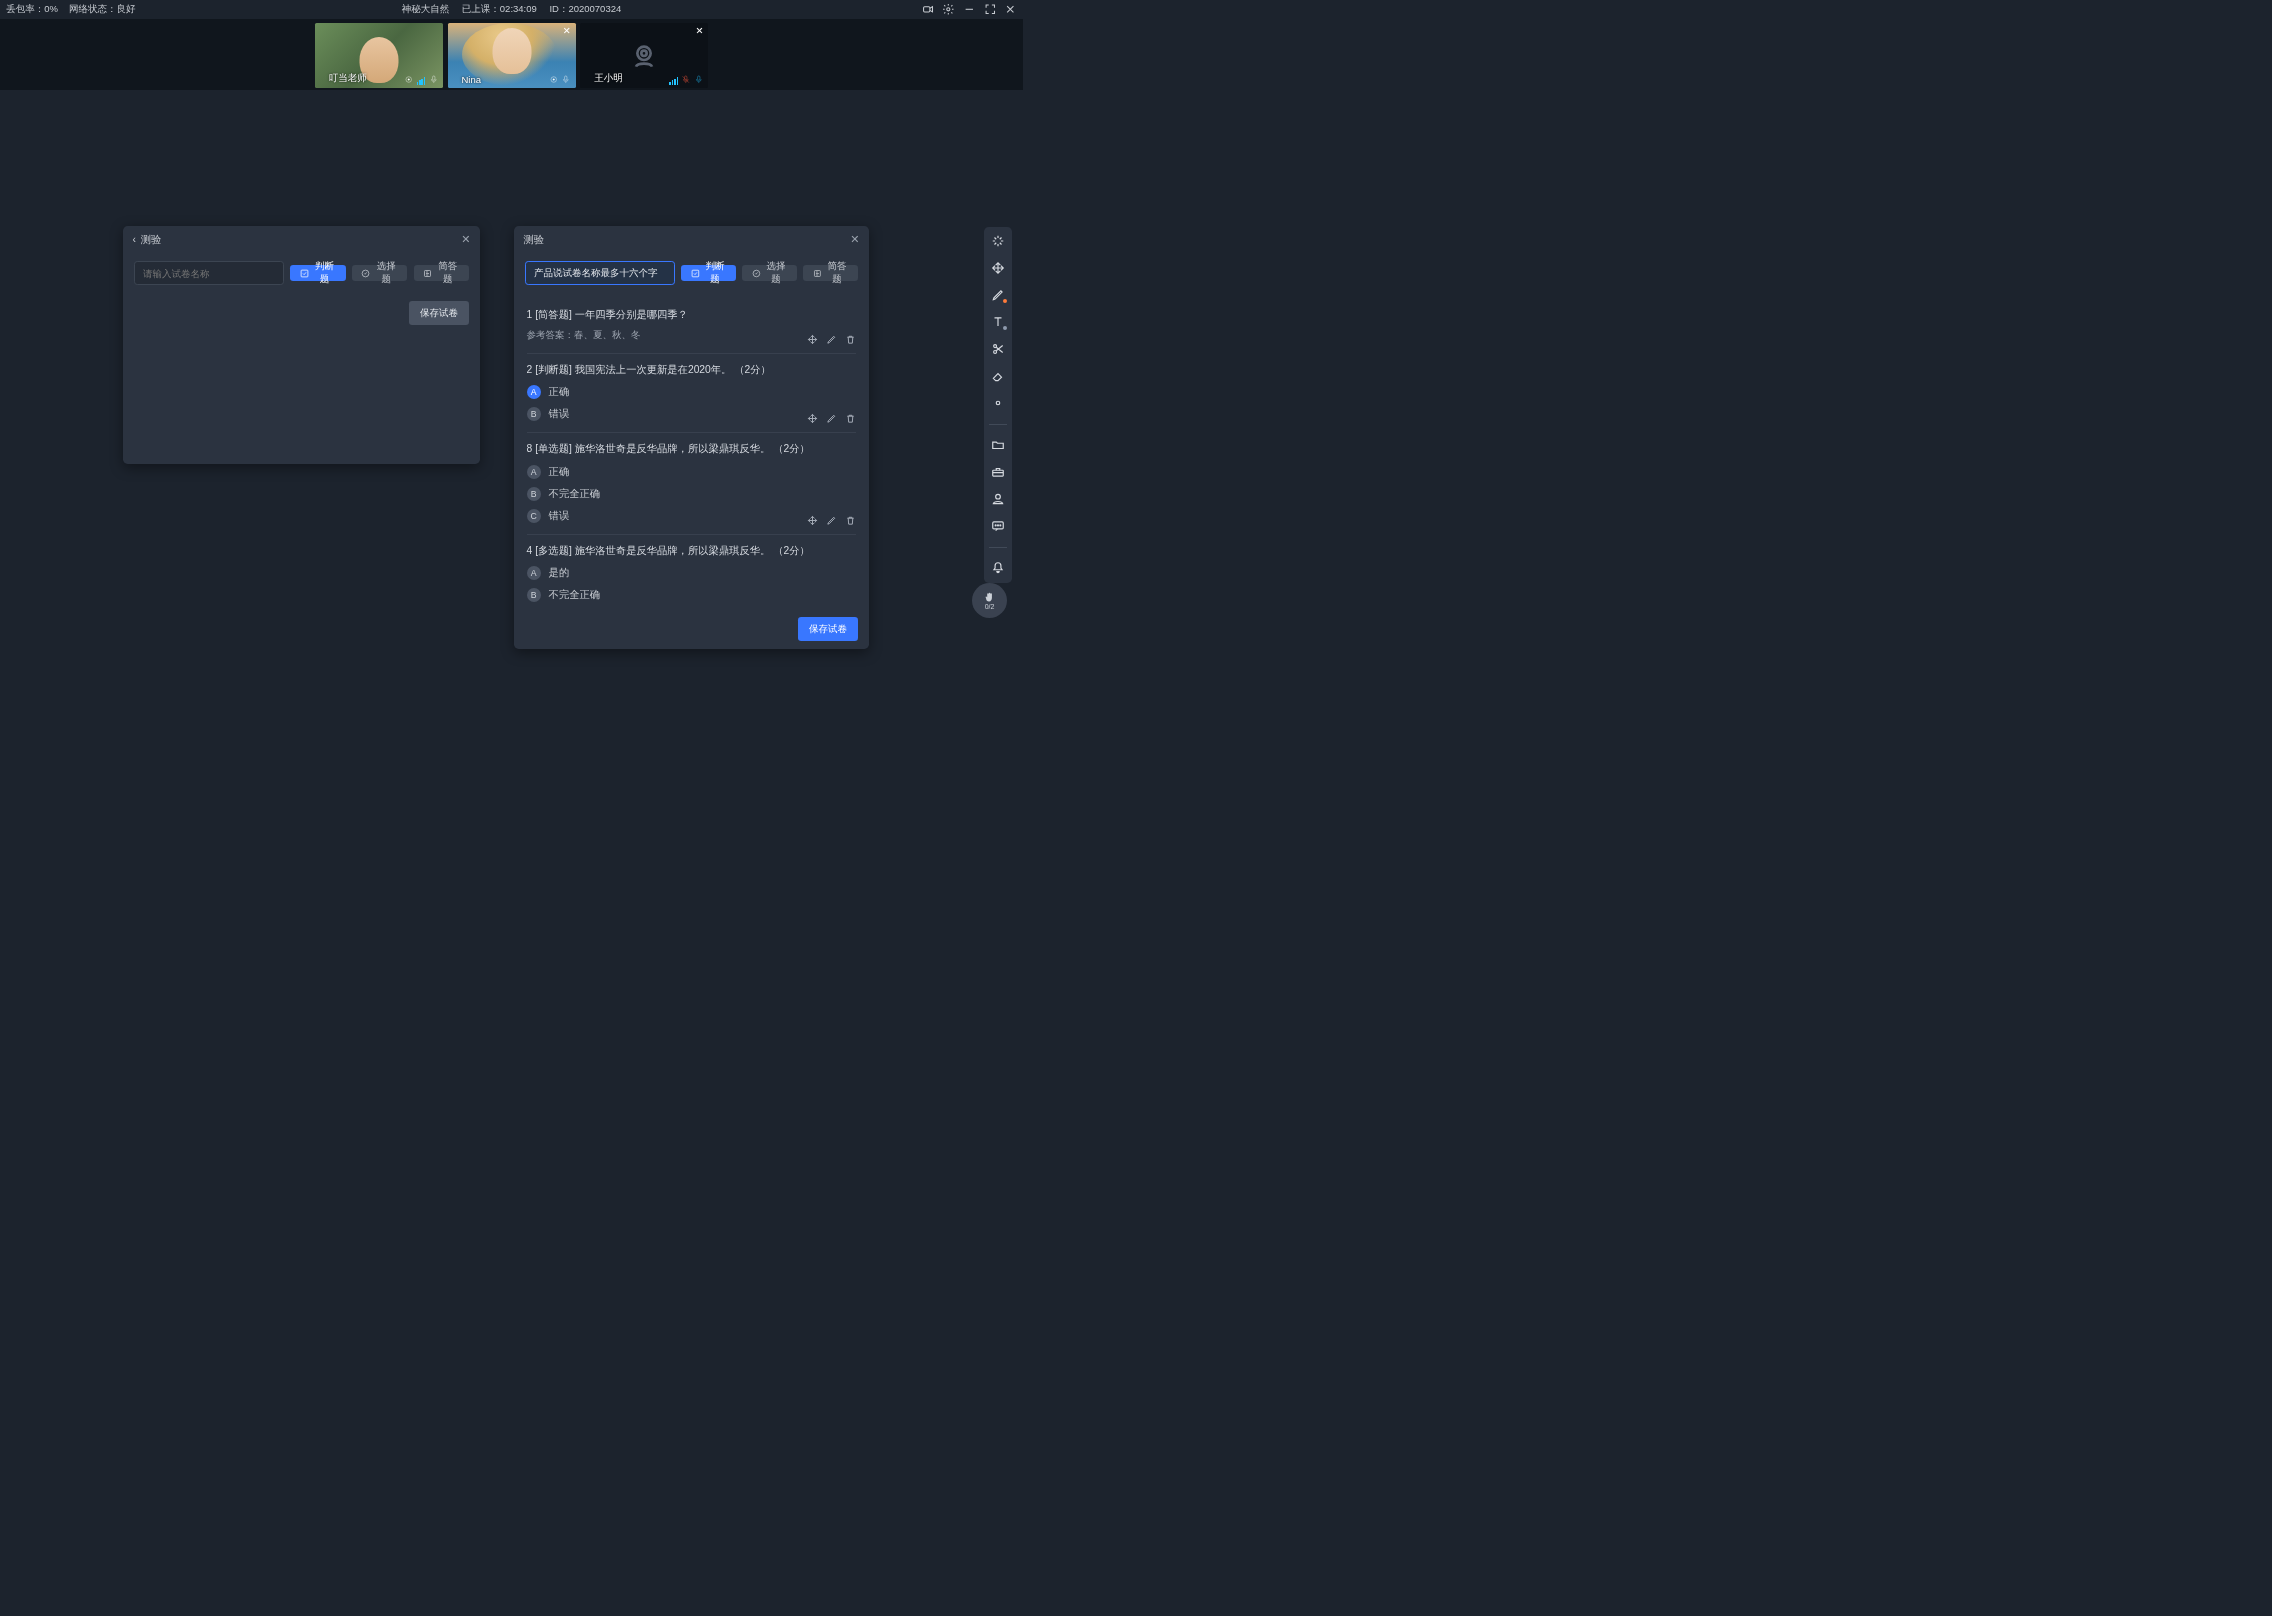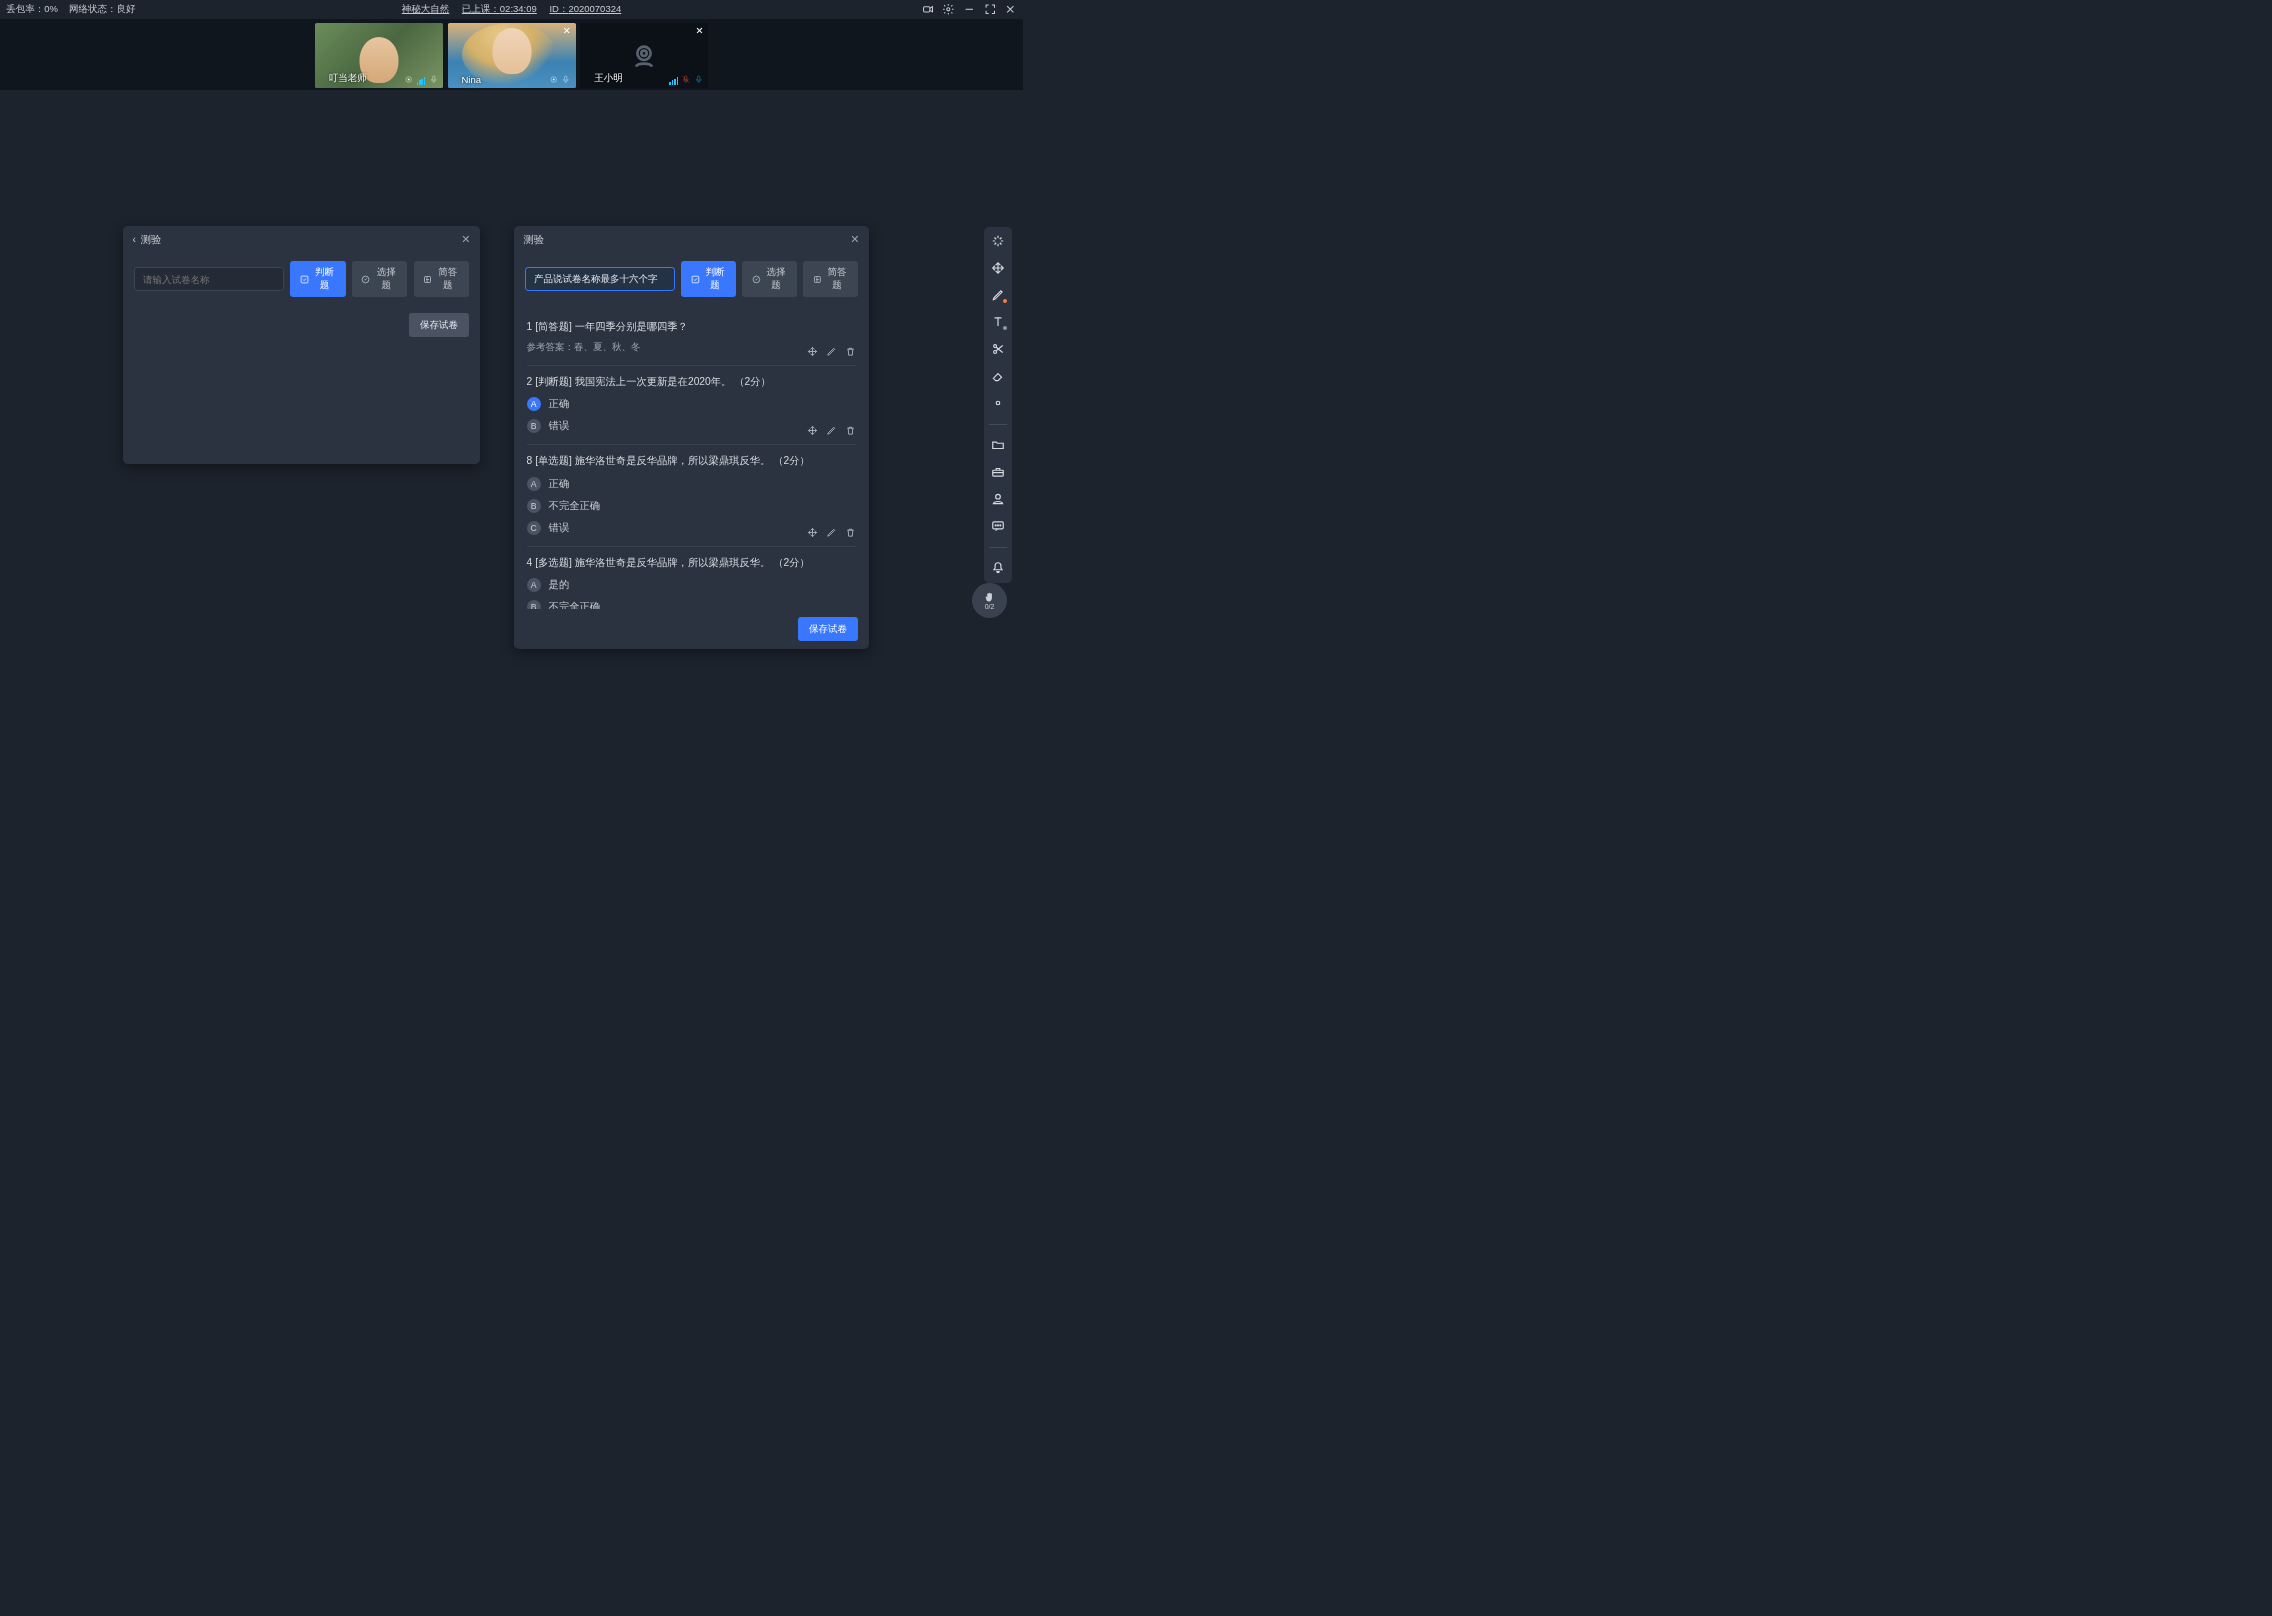--- a/index.html
+++ b/index.html
@@ -16,21 +16,21 @@
   height: 19px;
   background: #1c232d;
   display: flex;
   align-items: center;
   padding: 0 6.3px;
   font-size: 9.5px;
   color: #c7cbd1;
   position: relative;
 }
 .topbar-left { display: flex; gap: 11px; }
-.topbar-center { position: absolute; left: 50%; transform: translateX(-50%); display: flex; gap: 12.6px; text-decoration: underline; }
+.topbar-center { position: absolute; left: 50%; transform: translateX(-50%); display: flex; gap: 12.6px; }
 .topbar-right { margin-left: auto; display: flex; gap: 8px; align-items: center; }
 .topbar svg { width: 12.6px; height: 12.6px; stroke: #c7cbd1; fill: none; stroke-width: 2; cursor: pointer; }
 
 .video-strip {
   height: 71px;
   background: #10161d;
   display: flex;
   justify-content: center;
   gap: 4.7px;
   padding: 4px 0;
@@ -76,21 +76,21 @@
 }
 .panel-header .back { margin-right:4.7px; cursor:pointer; }
 .panel-header .close-x { margin-left:auto; cursor:pointer; font-size:11px; color:#9aa2ad; }
 .panel-toolbar { display:flex; gap:6.3px; padding:8px 11px; align-items:center; }
 .input-name {
   flex:0 0 131px; height:24px; background:#242b36; border:0.8px solid #3c4552; border-radius:3.2px;
   padding:0 8px; color:#c7cbd1; font-size:9.5px; outline:none;
 }
 .input-name.filled { flex:0 0 131px; border-color:#3977ff; color:#e6e9ee; background:#243246; }
 .pill-btn {
-  height:36px; padding:0 9.5px; border-radius:3.2px; background:#3c4552; color:#c7cbd1;
+  height:16px; padding:0 9.5px; border-radius:3.2px; background:#3c4552; color:#c7cbd1;
   font-size:9.5px; display:inline-flex; align-items:center; gap:4px; border:none; cursor:pointer;
 }
 .pill-btn.primary { background:#3977ff; color:#fff; }
 .pill-btn svg { width:11px; height:11px; stroke:currentColor; fill:none; stroke-width:2; }
 .panel-body { flex:1; overflow:auto; padding:6.3px 12.6px 11px; font-size:10.3px; color:#c7cbd1; }
 .panel-body::-webkit-scrollbar{width:4.7px;} .panel-body::-webkit-scrollbar-thumb{background:#414a58;border-radius:2.4px;}
 .empty-state { text-align:center; padding:22px 0 8px; color:#9aa2ad; font-size:9.5px;}
 .empty-state svg { width:63px; height:63px; stroke:#6e7785; fill:none; stroke-width:2; display:block; margin:0 auto 12.6px; }
 .panel-footer { padding:8px 11px; display:flex; justify-content:flex-end; }
 .save-btn {

